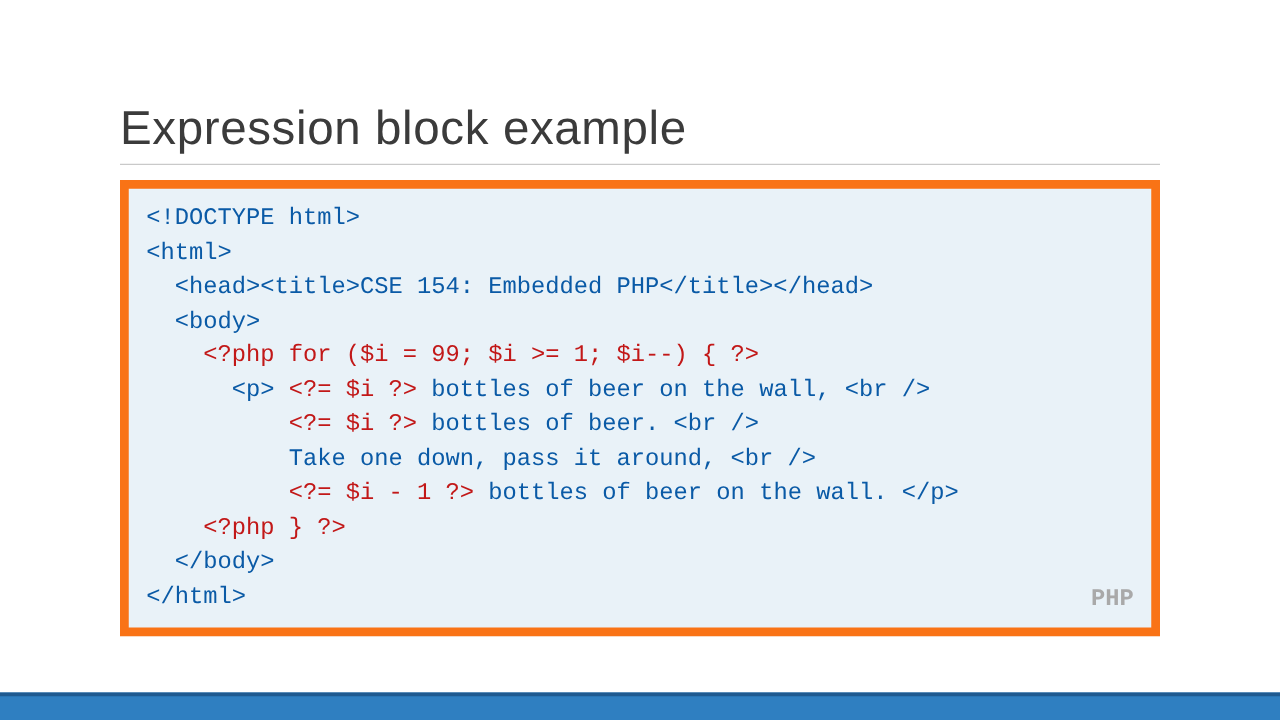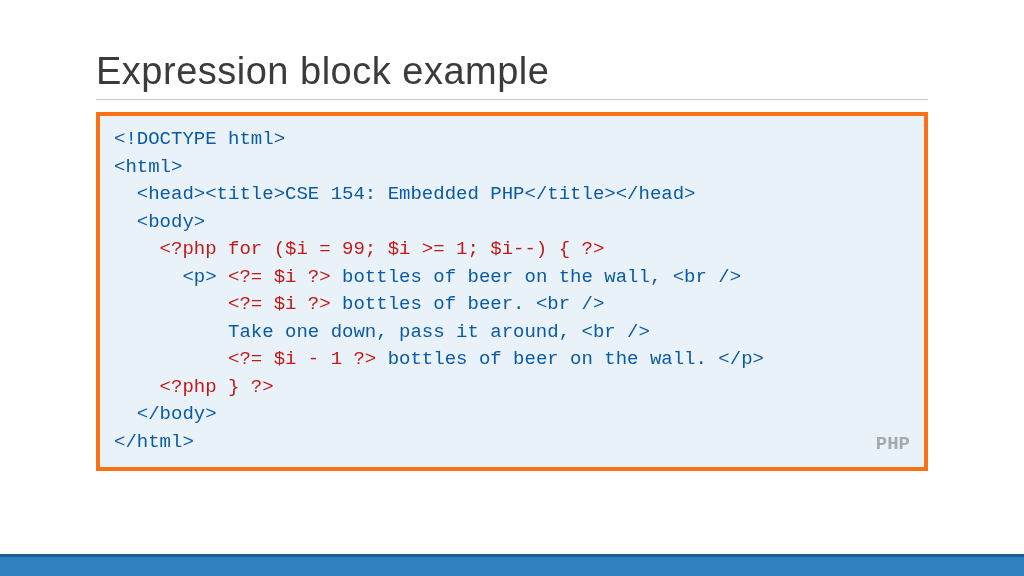--- a/index.html
+++ b/index.html
@@ -15,29 +15,30 @@
     width: 100%;
     height: 100%;
     padding: 50px 96px 0 96px;
     position: relative;
   }
   .title {
     font-size: 38px;
     font-weight: 300;
     color: #3b3b3b;
     letter-spacing: 0.5px;
+    margin-top: 32px;
   }
   .rule {
     border: none;
     border-top: 1px solid #c9c9c9;
     margin-top: 6px;
     margin-bottom: 12px;
   }
   .codebox {
-    border: 4px solid #f97316;
+    border: 7px solid #f97316;
     background: #e9f2f8;
     padding: 10px 14px 10px 14px;
     font-family: "Courier New", Courier, monospace;
     font-size: 19px;
     line-height: 1.45;
     color: #0a5aa6;
     position: relative;
     white-space: pre;
   }
   .codebox .php { color: #c21818; }

